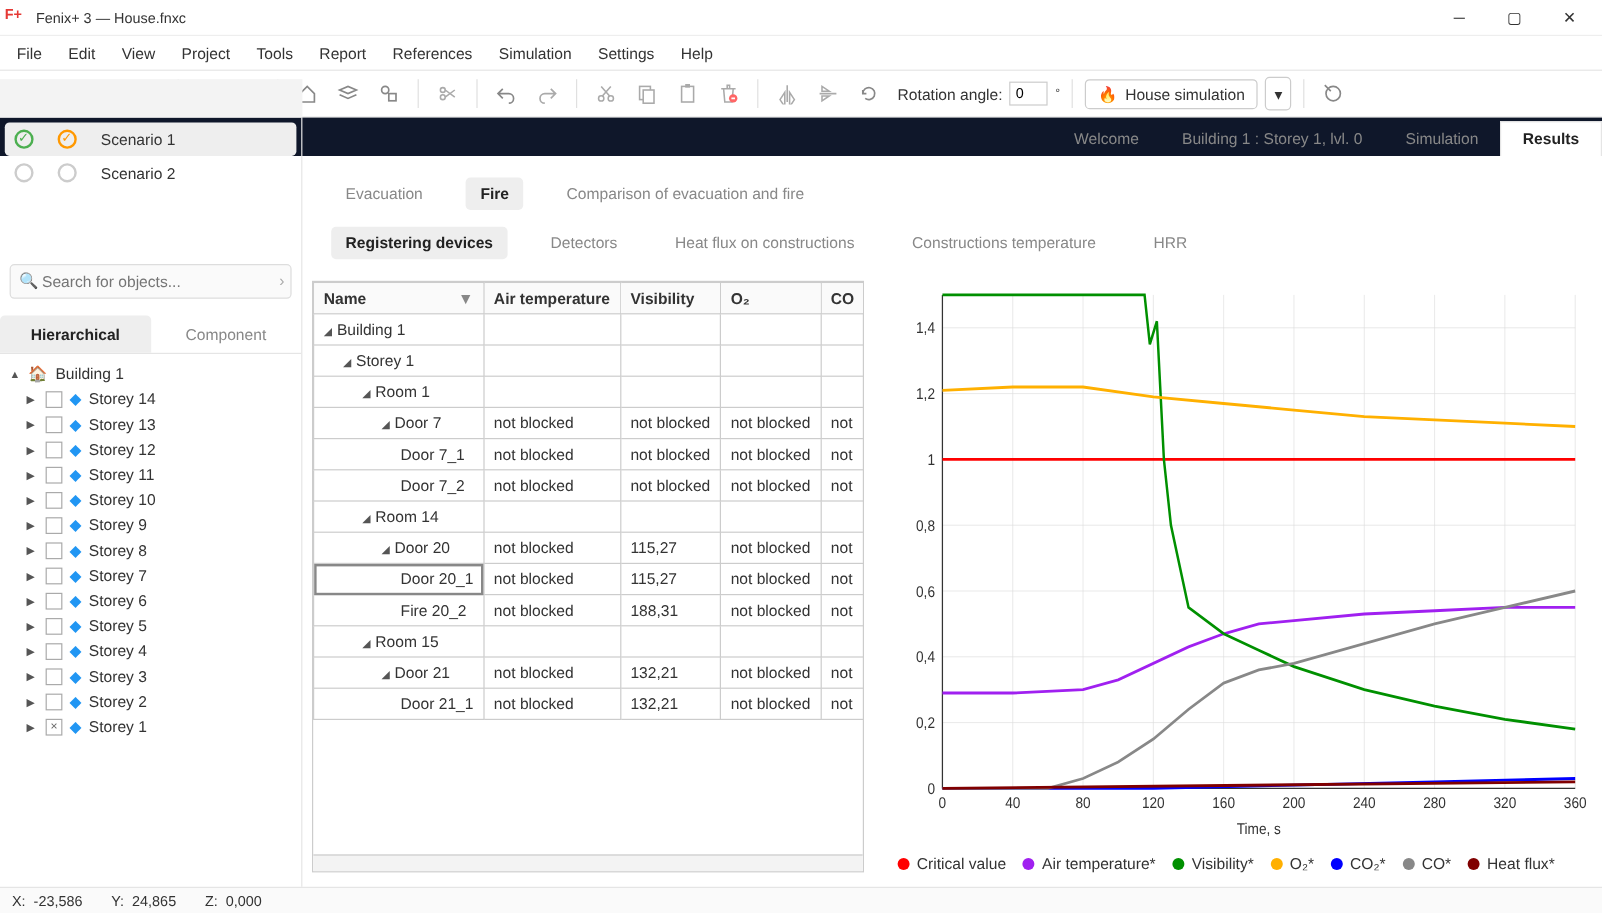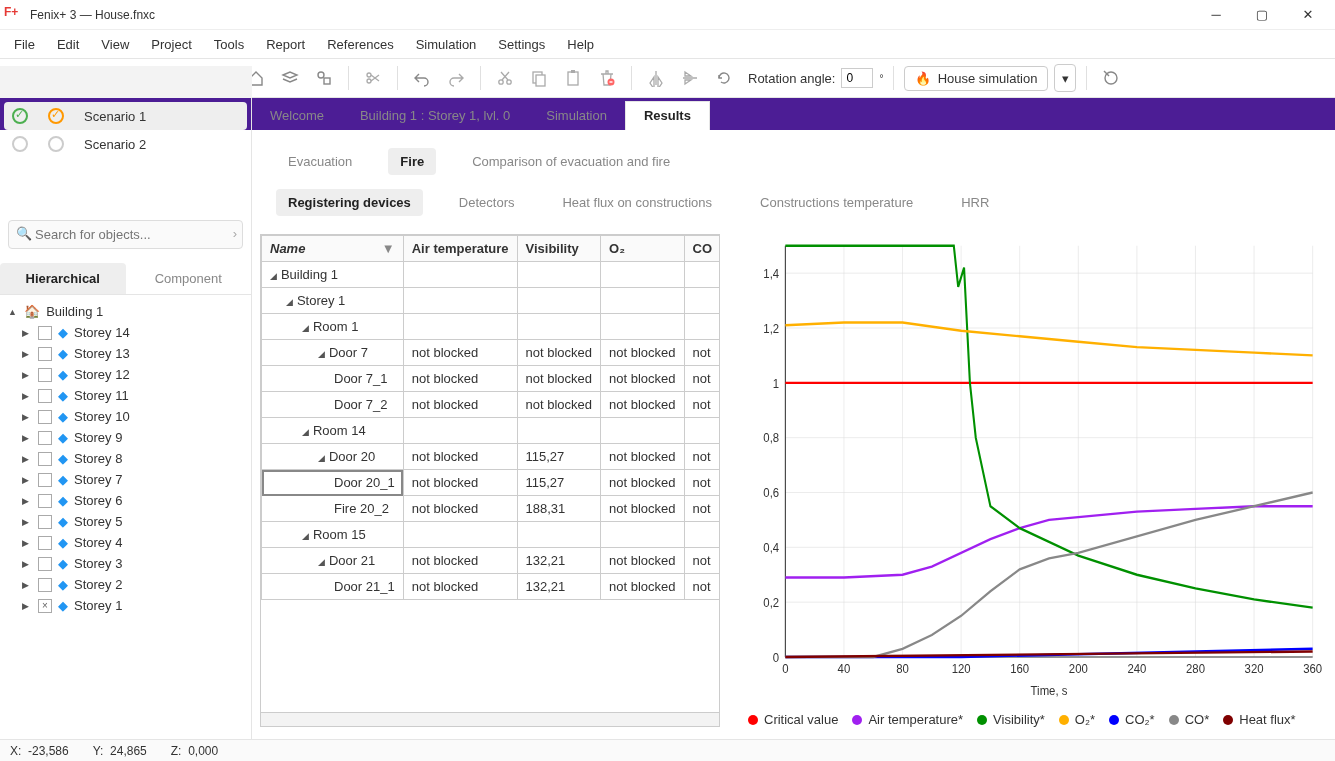--- a/index.html
+++ b/index.html
@@ -12,21 +12,21 @@
 .menubar .mi { padding: 4px 10px; cursor: pointer; border-radius: 3px; }
 .toolbar { height: 40px; border-top: 1px solid #e5e5e5; border-bottom: 1px solid #e5e5e5; display: flex; align-items: center; padding: 0 8px; gap: 6px; }
 .tbtn { width: 28px; height: 28px; display: flex; align-items: center; justify-content: center; border-radius: 4px; cursor: pointer; color: #555; position: relative; }
 .tsep { width: 1px; height: 24px; background: #e0e0e0; margin: 0 4px; }
 .rot-label { font-size: 13px; color: #333; margin-left: 4px; }
 .rot-input { width: 32px; border: 1px solid #ccc; padding: 2px 4px; font-size: 12px; }
 .rot-deg { font-size: 10px; vertical-align: super; }
 .firebtn { display: flex; align-items: center; gap: 6px; padding: 4px 10px; border: 1px solid #ccc; border-radius: 4px; cursor: pointer; background: #fff; }
 .firebtn .flame { color: #ff9800; }
 .firebtn-dd { border:1px solid #ccc; border-radius:4px; width:22px; height:28px; display:flex; align-items:center; justify-content:center; cursor:pointer; }
-.doc-tabs { height: 32px; background: #4c1d95; display: flex; align-items: flex-end; padding-left: 252px; }
+.doc-tabs { height: 32px; background: #0f172a; display: flex; align-items: flex-end; padding-left: 252px; justify-content: flex-end; }
 .doc-tab { padding: 6px 18px 7px; color: #888; cursor: pointer; font-size: 13px; }
 .doc-tab.active { background: #fff; color: #222; font-weight: 600; border-top: 1px solid #e5e5e5; border-left:1px solid #e5e5e5; border-right:1px solid #e5e5e5; }
 .body-row { flex: 1; display: flex; min-height:0; }
 .left-col { width: 252px; display: flex; flex-direction: column; border-right: 1px solid #e5e5e5; }
 .scenario-list { padding: 4px; }
 .scenario { display: flex; align-items: center; gap: 20px; padding: 6px 8px; border-radius: 4px; cursor: pointer; }
 .scenario.active { background: #eee; }
 .sc-circ { width: 16px; height: 16px; border-radius: 50%; border: 2px solid #4caf50; position: relative; }
 .sc-circ.checked::after { content: "✓"; position: absolute; left: 1px; top: -2px; font-size: 11px; color: #4caf50; }
 .sc-circ.b2 { border-color: #ff9800; }
@@ -50,21 +50,21 @@
 .sub-tabs { display: flex; gap: 24px; padding: 18px 24px 10px; }
 .sub-tab { padding: 6px 12px; color: #888; cursor: pointer; border-radius: 4px; }
 .sub-tab.active { background: #eee; color: #222; font-weight: 600; }
 .sub-tabs2 { display: flex; gap: 24px; padding: 4px 24px 12px; }
 .content-row { flex:1; display: flex; padding: 6px 12px 12px 8px; gap: 24px; min-height:0; }
 .table-wrap { width: 460px; border: 1px solid #ccc; overflow: hidden; position: relative; display:flex; flex-direction:column; }
 .tbl-scroll { flex:1; overflow:auto; }
 table { border-collapse: collapse; width: 100%; font-size: 13px; }
 th, td { border: 1px solid #ccc; padding: 5px 8px; text-align: left; white-space: nowrap; overflow: hidden; }
 th { background: #fafafa; font-weight: 600; position: sticky; top:0; }
-.th-name { width: 165px; font-style: italic; }
+.th-name { width: 165px; }
 .th-col { width: 98px; }
 .filter-ic { float:right; color:#888; }
 .sel-cell { outline: 2px solid #888; outline-offset:-2px; text-align:right; }
 .r-indent { display:inline-block; }
 .r-tri { font-size:9px; margin-right:4px; color:#555; }
 .hscroll { height: 14px; background: #f3f3f3; border-top:1px solid #ccc; }
 .chart-wrap { flex:1; display:flex; flex-direction:column; min-width:0; }
 .chart { flex:1; position:relative; }
 .legend { padding: 8px 4px 0; font-size: 13px; display:flex; flex-wrap:wrap; gap:10px 14px; }
 .leg-item { display:flex; align-items:center; gap:6px; }

